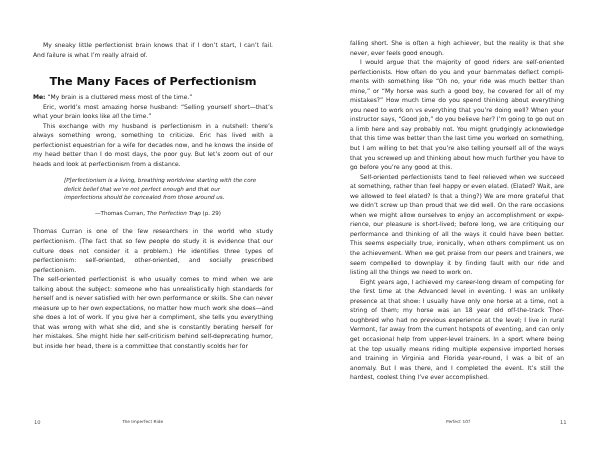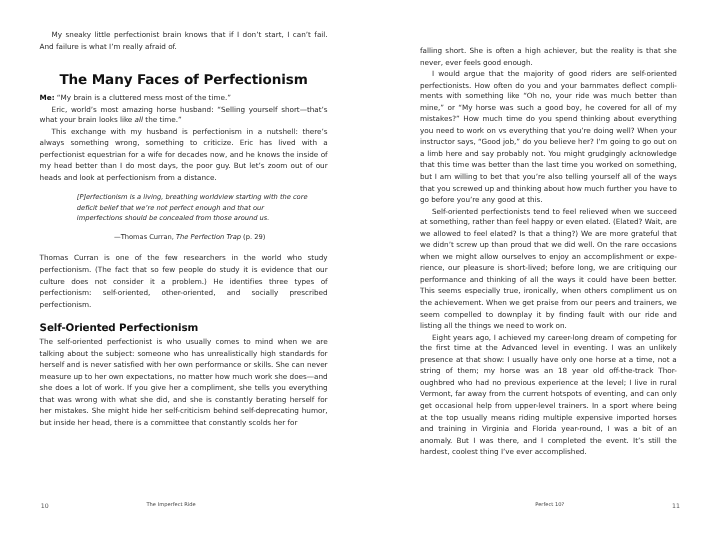--- a/index.html
+++ b/index.html
@@ -2,21 +2,21 @@
 <html><head>
   <meta charset="utf-8">
   <style>
     html, body { margin: 0; padding: 0; background: #ffffff; }
     body { width: 600px; height: 450px; position: relative; overflow: hidden;
       font-family: "DejaVu Sans", sans-serif; color: #2a2a2a; }
     .page { position: absolute; top: 0; height: 450px; }
     .page-left { left: 0; width: 300px; }
     .page-right { left: 300px; width: 300px; }
     .col { position: absolute; font-size: 6.05px; line-height: 9.55px; letter-spacing: -0.02px; }
-    .page-left .col { left: 33px; width: 240px; top: 25px; }
+    .page-left .col { left: 33px; width: 240px; top: 40px; }
     .page-right .col { left: 50px; width: 214px; top: 38px; }
     p { margin: 0; text-align: justify; text-align-last: left; hyphens: manual; }
     .indent { text-indent: 10px; }
     .h1 { font-family: "DejaVu Sans", sans-serif; font-weight: bold; font-size: 11.3px;
       line-height: 14px; text-align: center; color: #111; margin: 16px 0 3px 0; letter-spacing: -0.1px; }
     .h2 { font-family: "DejaVu Sans", sans-serif; font-weight: bold; font-size: 8.6px;
       line-height: 12px; color: #111; margin: 9px 0 1px 0; letter-spacing: -0.1px; }
     .speaker { font-weight: bold; color: #111; }
     em { font-style: italic; }
     .quote { margin: 8px 14px 0 31px; font-style: italic; font-size: 5.6px; line-height: 8.5px; text-align: left; }
@@ -35,21 +35,20 @@
 
     <p><span class="speaker">Me:</span><span> “My brain is a cluttered mess most of the time.”</span></p>
     <p class="indent"><span>Eric, world’s most amazing horse husband: “Selling yourself short—that’s what your brain looks like </span><em>all</em><span> the time.”</span></p>
     <p class="indent">This exchange with my husband is perfectionism in a nutshell: there’s always something wrong, something to criticize. Eric has lived with a perfectionist equestrian for a wife for decades now, and he knows the inside of my head better than I do most days, the poor guy. But let’s zoom out of our heads and look at perfectionism from a distance.</p>
 
     <div class="quote">[P]erfectionism is a living, breathing worldview starting with the core deficit belief that we’re not perfect enough and that our imperfections should be concealed from those around us.</div>
     <div class="attrib"><span>—Thomas Curran, </span><em>The Perfection Trap</em><span> (p. 29)</span></div>
 
     <p>Thomas Curran is one of the few researchers in the world who study perfectionism. (The fact that so few people do study it is evidence that our culture does not consider it a problem.) He identifies three types of perfectionism: self-oriented, other-oriented, and socially prescribed perfectionism.</p>
 
-    <div class="h2">Self-Oriented Perfectionism</div>
     <p>The self-oriented perfectionist is who usually comes to mind when we are talking about the subject: someone who has unrealistically high standards for herself and is never satisfied with her own performance or skills. She can never measure up to her own expectations, no matter how much work she does—and she does a lot of work. If you give her a compliment, she tells you everything that was wrong with what she did, and she is constantly berating herself for her mistakes. She might hide her self-criticism behind self-deprecating humor, but inside her head, there is a committee that constantly scolds her for</p>
   </div>
 
   <div class="footer folio" style="left:34px;">10</div>
   <div class="footer" style="left:122px;">The Imperfect Ride</div>
 </div>
 
 <div class="page page-right">
   <div class="col">
     <p>falling short. She is often a high achiever, but the reality is that she never, ever feels good enough.</p>

